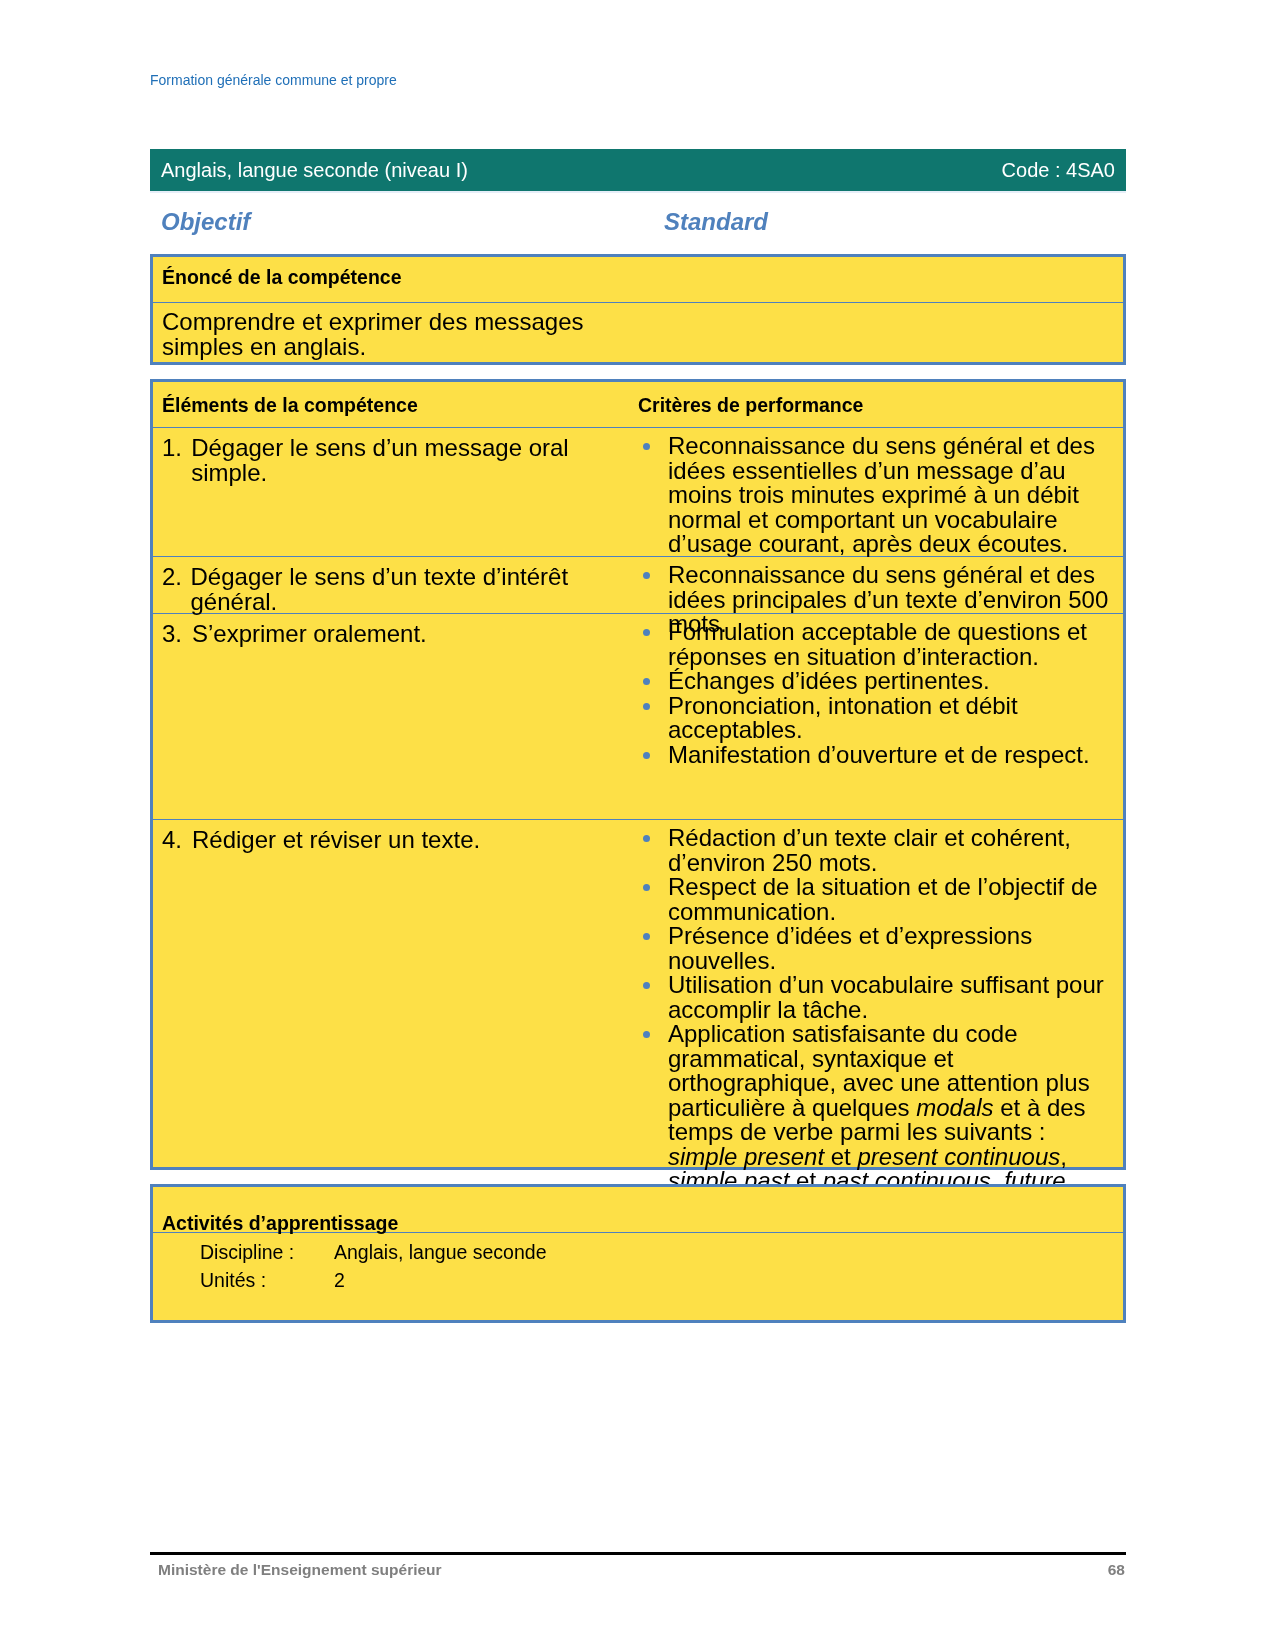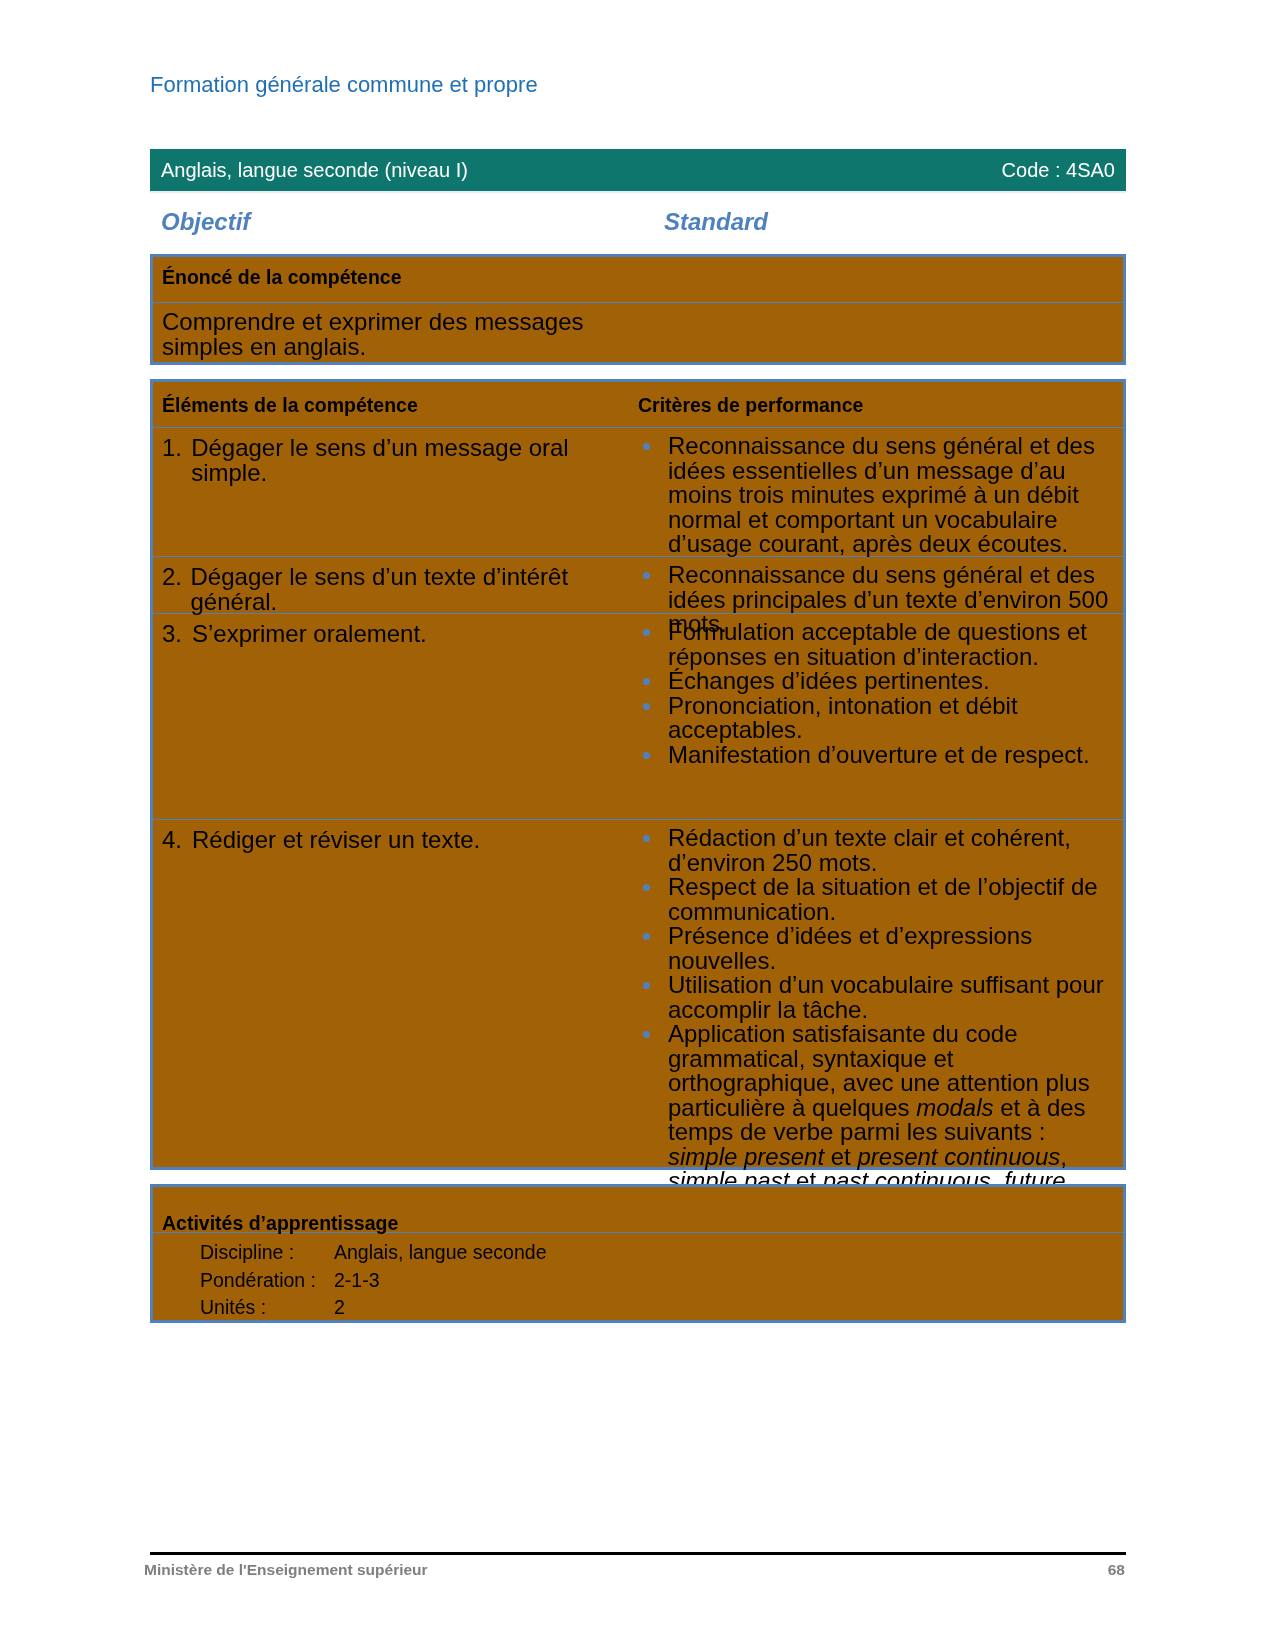--- a/index.html
+++ b/index.html
@@ -2,39 +2,39 @@
 <html><head>
 <meta charset="utf-8">
 <style>
   html, body { margin: 0; padding: 0; background: #ffffff; }
   body {
     width: 1275px; height: 1650px; position: relative; overflow: hidden;
     font-family: "Liberation Sans", sans-serif; color: #000;
   }
   .running-head {
     position: absolute; left: 150px; top: 72px;
-    font-size: 22px; color: #1f6fb7;
+    font-size: 14px; color: #1f6fb7;
   }
   .title-bar {
     position: absolute; left: 150px; top: 149px; width: 976px; height: 44px;
     background: #0f766e; color: #fff; font-size: 20px;
     display: flex; align-items: center; justify-content: space-between;
     box-sizing: border-box; padding: 0 11px;
     border-bottom: 2px solid #e6eef8;
   }
   .obj-row {
     position: absolute; left: 150px; top: 206px; width: 976px; height: 36px;
     font-weight: bold; font-style: italic; color: #4f81bd; font-size: 24px;
   }
   .obj-row .objectif { position: absolute; left: 11px; top: 2px; }
   .obj-row .standard { position: absolute; left: 514px; top: 2px; }
 
   .box {
     position: absolute; left: 150px; width: 976px; box-sizing: border-box;
-    border: 3px solid #4f81bd; background: #a16207;
+    border: 3px solid #4f81bd; background: #fde047;
   }
   .box .hd {
     font-weight: bold; font-size: 19.5px; padding: 9px 9px 0 9px; box-sizing: border-box;
   }
   .rule { border-top: 1.5px solid #4f81bd; }
   .txt { font-size: 24px; line-height: 24.5px; }
 
   
   #box-enonce { top: 254px; height: 111px; }
   #box-enonce .hd { height: 45px; }
@@ -62,21 +62,21 @@
   #box-activites { top: 1184px; height: 139px; }
   #box-activites .hd { height: 45px; padding-top: 25px; }
   #box-activites .body { padding: 6px 9px 0 9px; }
   .kv { display: flex; font-size: 19.5px; line-height: 27.5px; }
   .kv .k { width: 134px; margin-left: 38px; }
 
   .footer-rule {
     position: absolute; left: 150px; top: 1552px; width: 976px; height: 3px; background: #000;
   }
   .footer-left {
-    position: absolute; left: 144px; top: 1561px; font-size: 15.5px; font-weight: bold; color: #7f7f7f;
+    position: absolute; left: 158px; top: 1561px; font-size: 15.5px; font-weight: bold; color: #7f7f7f;
   }
   .footer-right {
     position: absolute; right: 150px; top: 1561px; font-size: 15.5px; font-weight: bold; color: #7f7f7f;
   }
 </style>
 </head>
 <body>
 
 <div class="running-head">Formation générale commune et propre</div>
 
@@ -189,24 +189,20 @@
 
 <div class="box" id="box-activites">
   <div class="hd">Activités d’apprentissage</div>
   <div class="rule"></div>
   <div class="body">
     <div class="kv">
       <span class="k">Discipline :</span>
       <span>Anglais, langue seconde</span>
     </div>
     <div class="kv">
-      <span class="k">Pondération :</span>
-      <span>2-1-3</span>
-    </div>
-    <div class="kv">
       <span class="k">Unités :</span>
       <span>2</span>
     </div>
   </div>
 </div>
 
 <div class="footer-rule"></div>
 <div class="footer-left">Ministère de l'Enseignement supérieur</div>
 <div class="footer-right">68</div>
 

